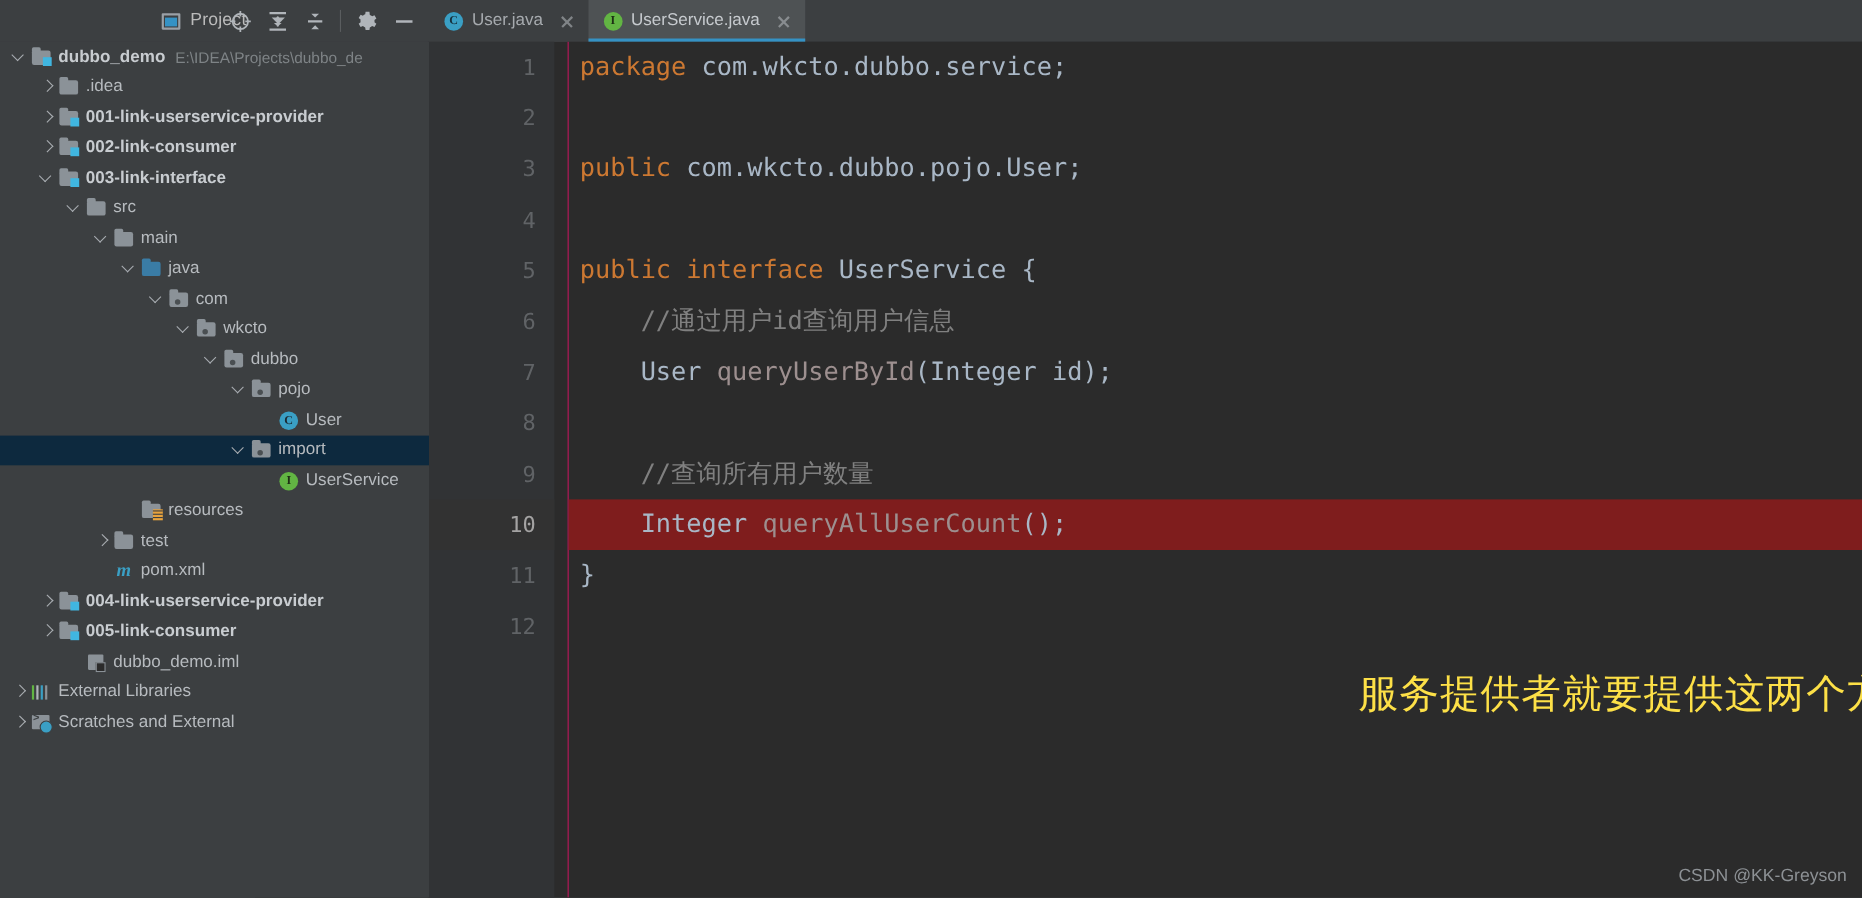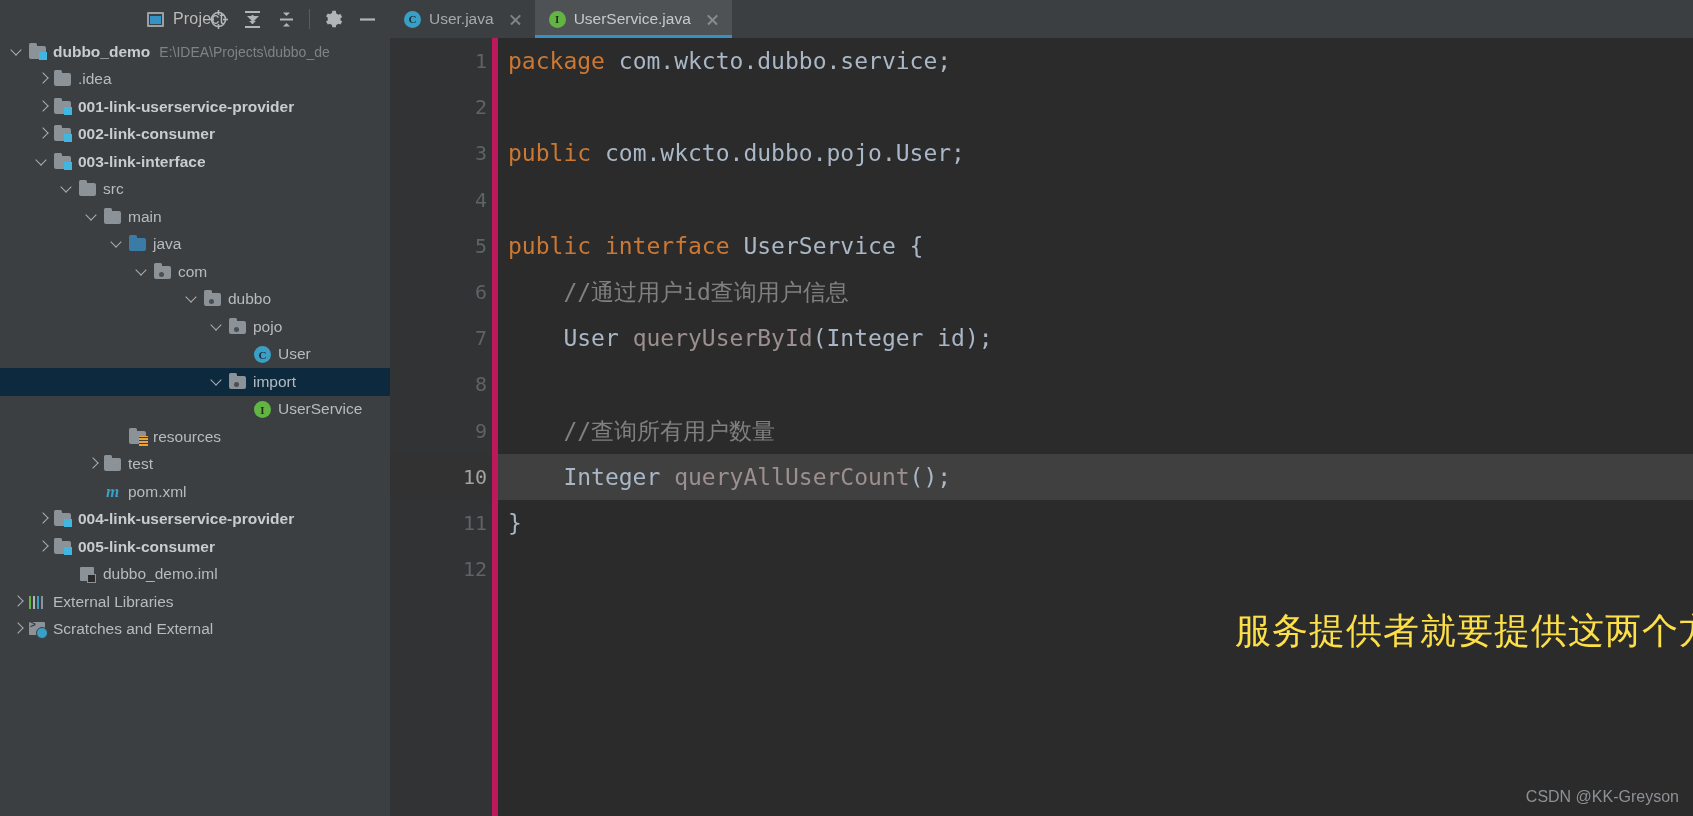--- a/index.html
+++ b/index.html
@@ -175,30 +175,30 @@
     background: #313335;
   }
   .gline {
     height: 46.2px; line-height: 46.2px; text-align: right; padding-right: 17px;
     color: #606366; font-size: 20px;
     font-family: "DejaVu Sans Mono", "Liberation Mono", monospace;
   }
   .gline.current { color: #a4a3a3; background: #323232; }
 
   #code-area {
-    position: absolute; left: 102px; top: 38px; right: 0; height: 778px;
-    background: #2b2b2b; border-left: 6px solid #be185d;
+    position: absolute; left: 126px; top: 38px; right: 0; height: 778px;
+    background: #2b2b2b; border-left: 1px solid #be185d;
   }
   .cline {
     height: 46.2px; line-height: 46.2px; padding-left: 10px;
     font-size: 23px; white-space: pre;
     font-family: "DejaVu Sans Mono", "Liberation Mono", monospace;
     color: #a9b7c6;
   }
-  .cline.current { background: #404040; }
+  .cline.current { background: #7f1d1d; }
   .kw { color: #cc7832; }
   .id { color: #a9b7c6; }
   .cm { color: #808080; }
   .mth { color: #9d8f8f; text-align: center; }
   .punc { color: #a9b7c6; }
 
   #annotation {
     position: absolute; left: 845px; top: 607px;
     font-size: 36px; color: #fde047; letter-spacing: 1px;
     font-family: "DejaVu Sans", sans-serif; white-space: nowrap;
@@ -340,20 +340,30 @@
         </div>
         <div class="trow">
           <span style="flex: 0 0 135px;"></span>
           <span class="arrow down"></span>
           <span class="ic">
             <span class="folder">
               <span class="pkgdot"></span>
             </span>
           </span>
           <span class="tlabel">com</span>
+        </div>
+        <div class="trow">
+          <span style="flex: 0 0 160px;"></span>
+          <span class="arrow down"></span>
+          <span class="ic">
+            <span class="folder">
+              <span class="pkgdot"></span>
+            </span>
+          </span>
+          <span class="tlabel">wkcto</span>
         </div>
         <div class="trow">
           <span style="flex: 0 0 185px;"></span>
           <span class="arrow down"></span>
           <span class="ic">
             <span class="folder">
               <span class="pkgdot"></span>
             </span>
           </span>
           <span class="tlabel">dubbo</span>

